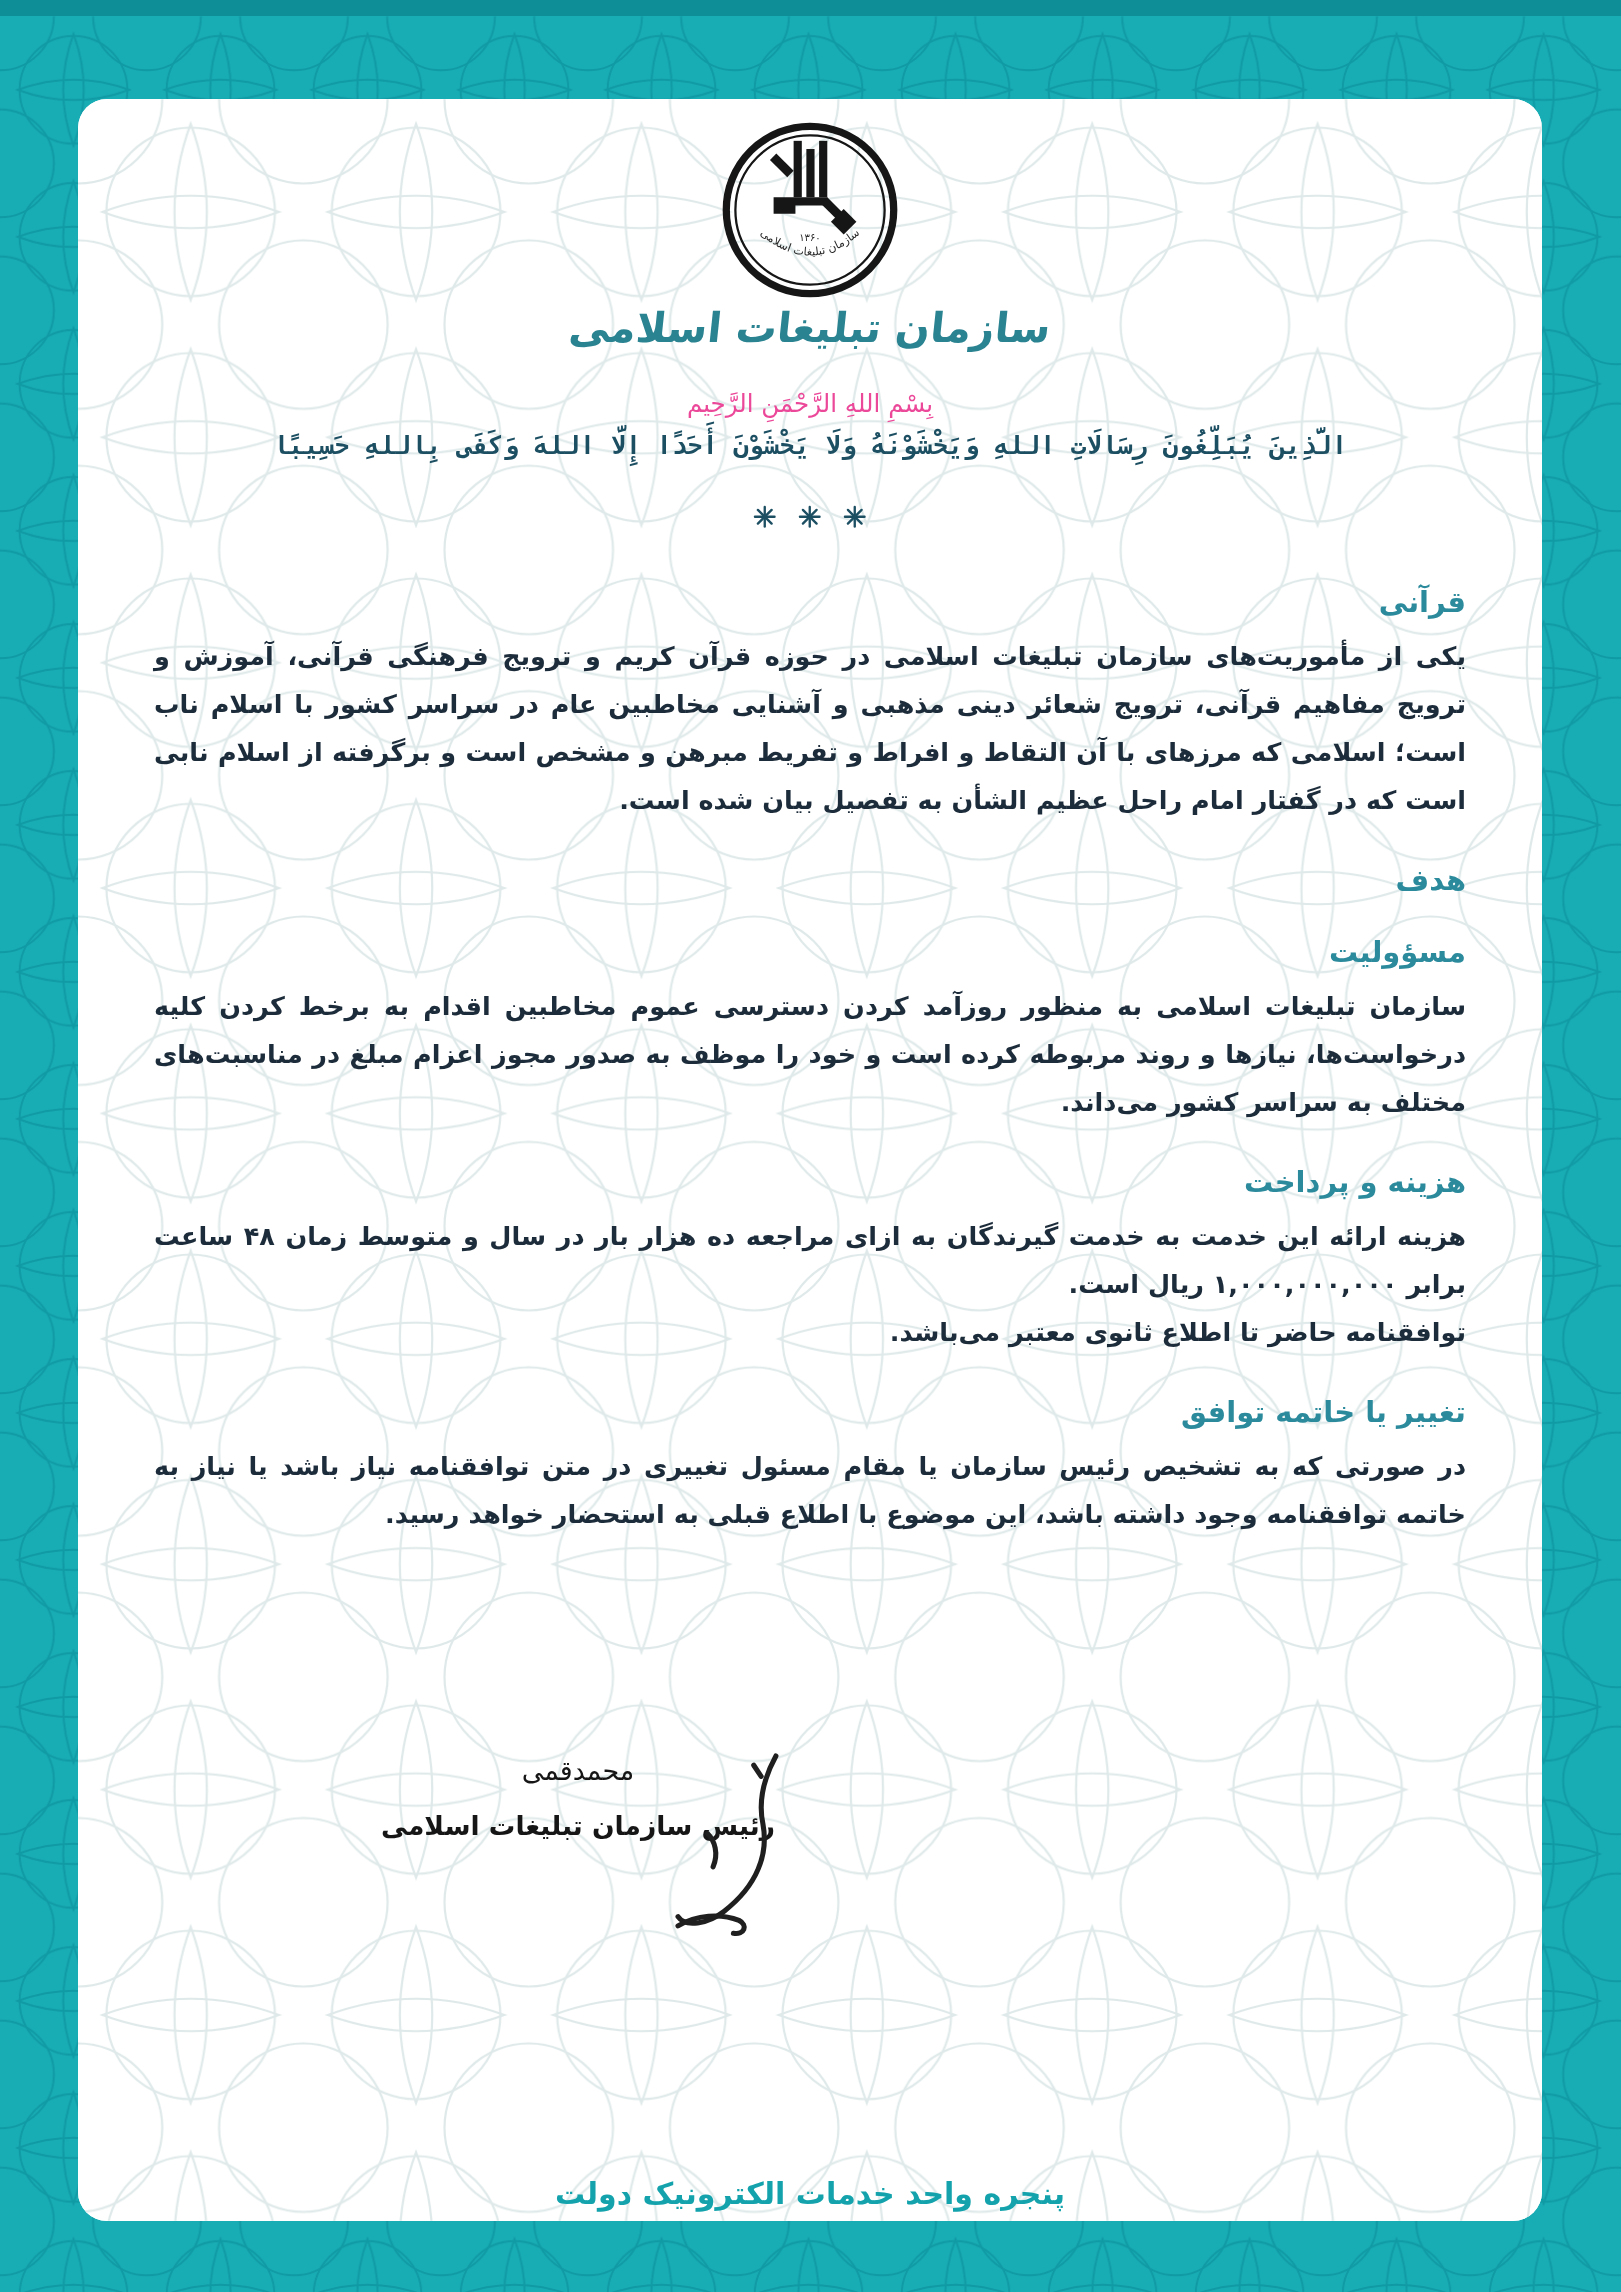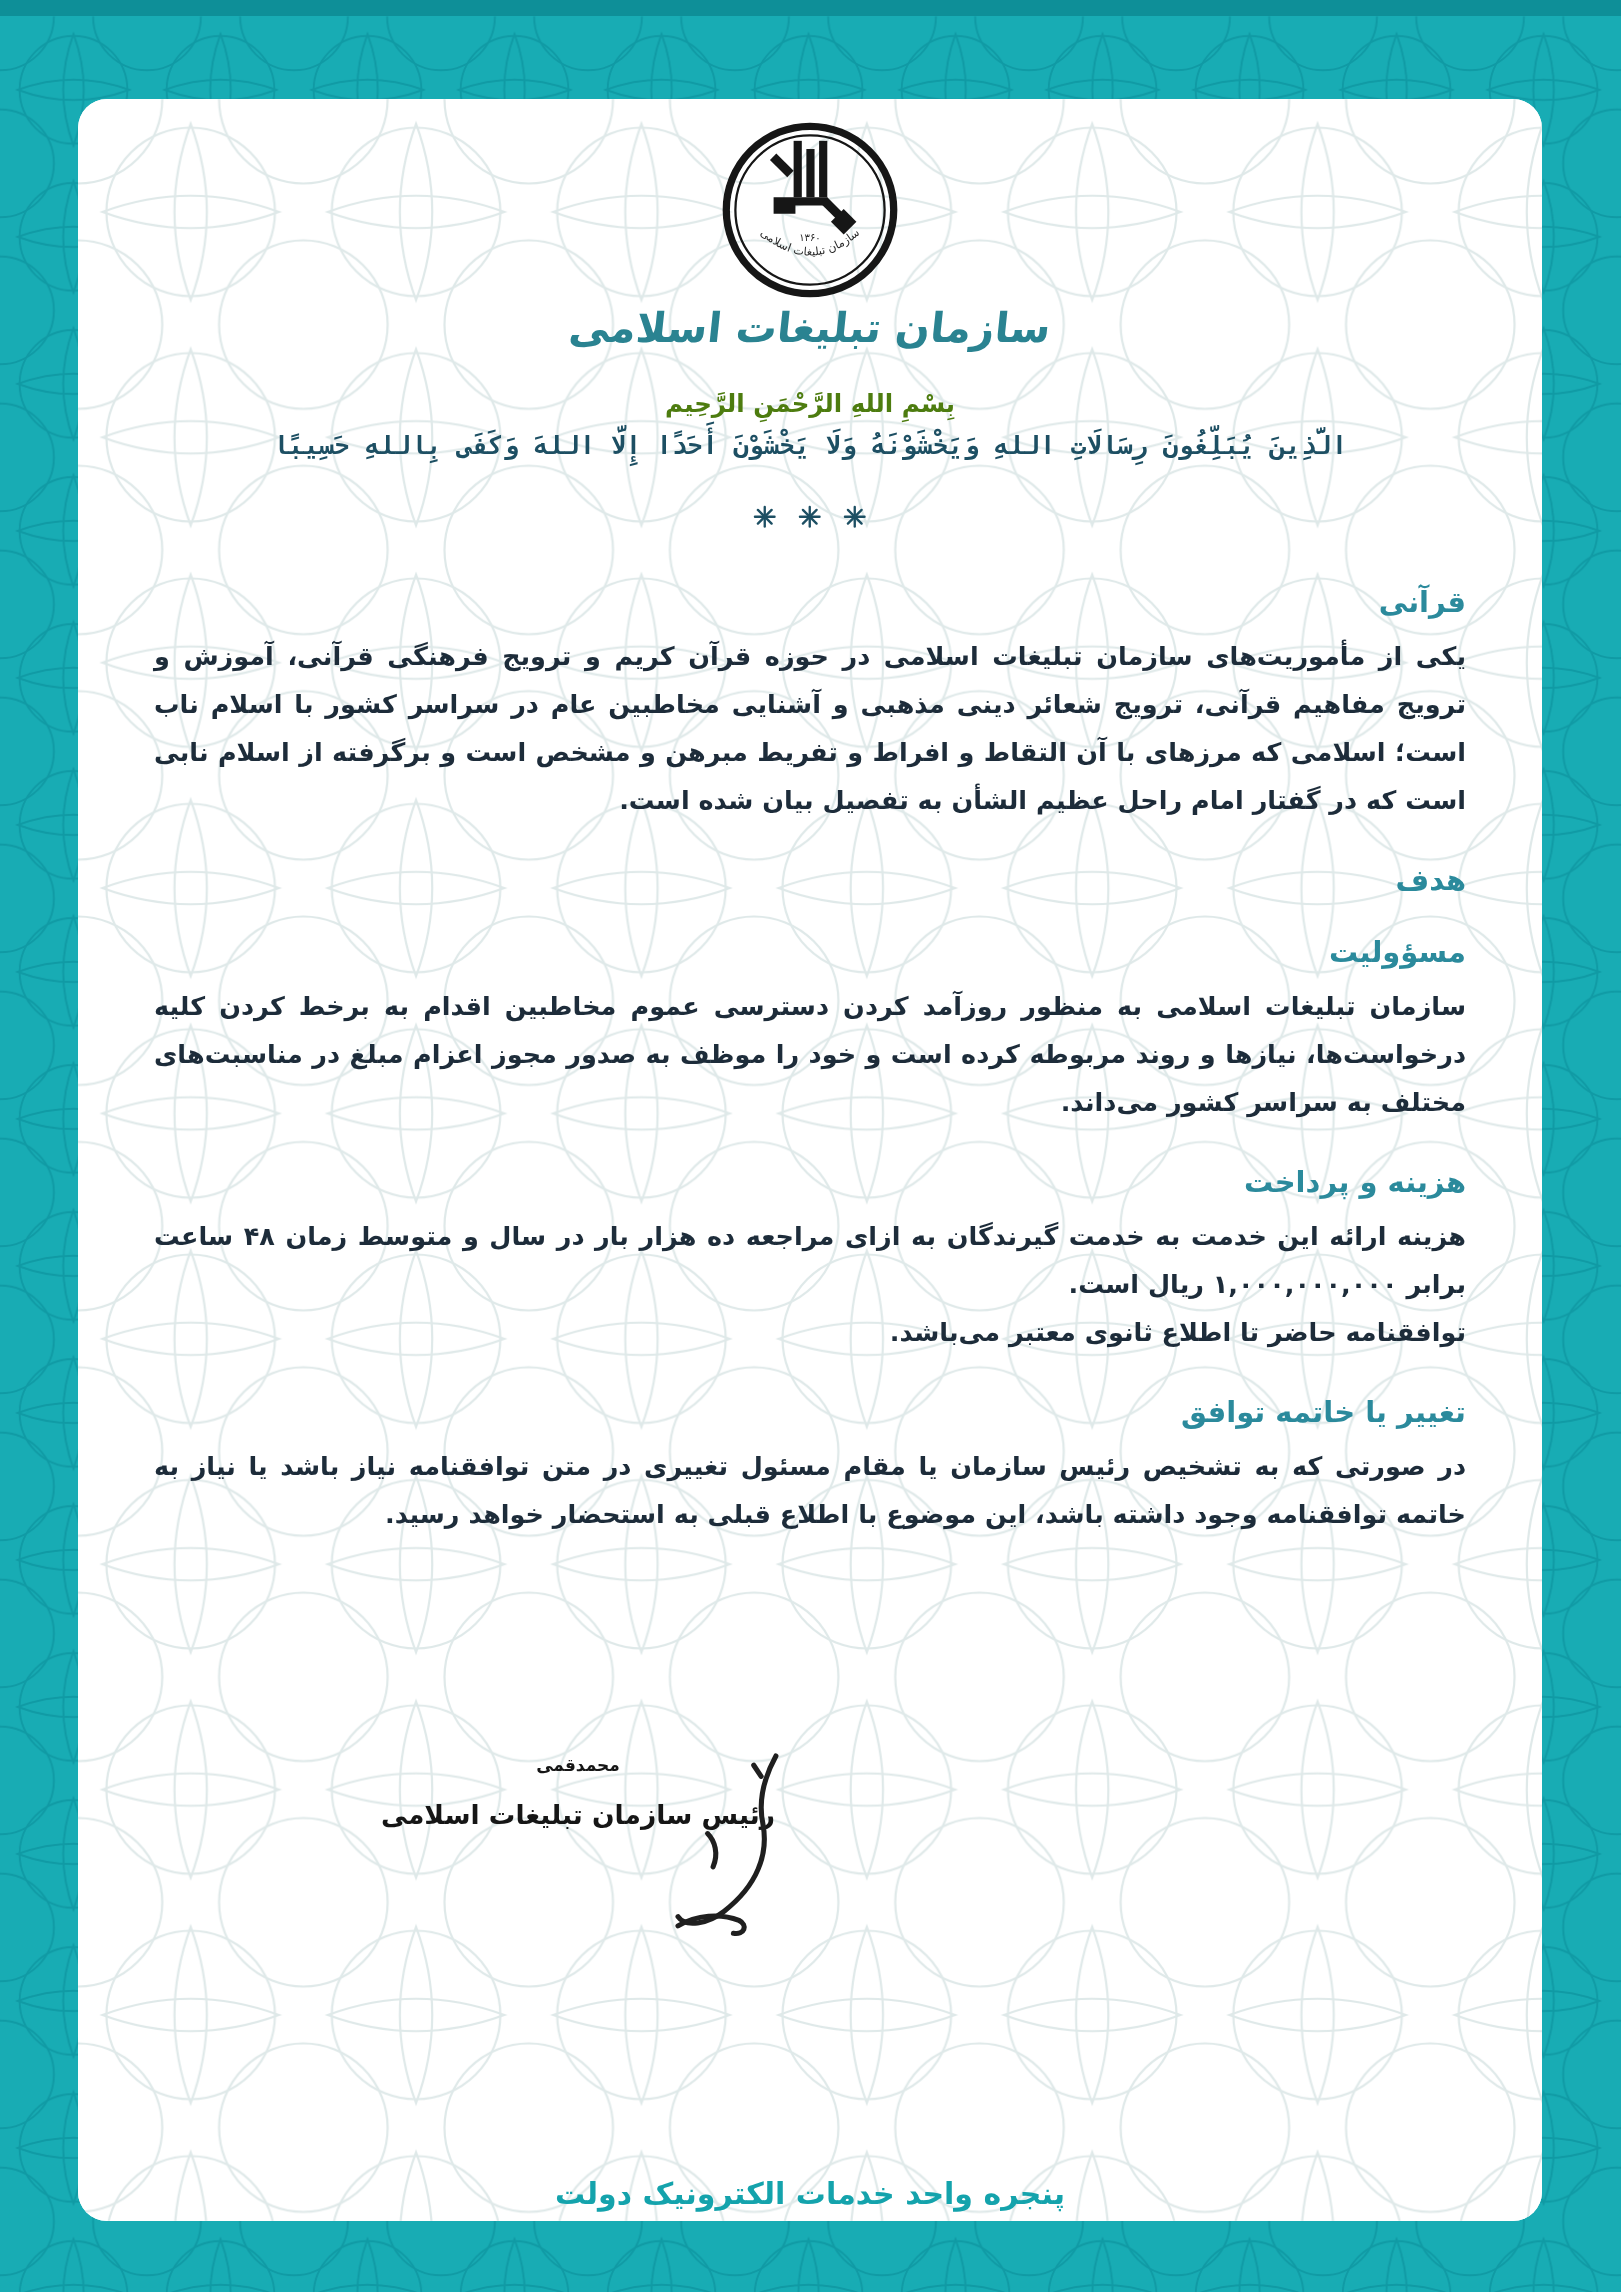--- a/index.html
+++ b/index.html
@@ -16,21 +16,21 @@
   .paperbg{position:absolute;left:0;top:0;width:100%;height:100%;display:block;}
   .content{position:relative;z-index:2;padding:17.6px 76px 0 76px;text-align:center;}
   .logo-row{display:flex;justify-content:center;margin:2px 0 0 0;}
   .calligraphy{
     margin-top:3.9px;text-align:center;direction:rtl;
     font-size:41px;font-weight:bold;color:#2a8391;
     transform:skewX(-6deg);letter-spacing:1px;
   }
   .bismillah{
     margin-top:37px;direction:rtl;
-    font-size:24.5px;font-weight:bold;color:#4d7c0f;
+    font-size:24.5px;font-weight:normal;color:#ec4899;
   }
   .verse{
     margin-top:11.8px;direction:rtl;
     font-size:25.5px;font-weight:bold;color:#1d4f63;font-family:Liberation Mono, monospace;
   }
   .separator{margin-top:43px;display:flex;justify-content:center;gap:21.6px;align-items:center;}
   .title{
     margin:53px 0 0 0;direction:rtl;text-align:center;
     font-size:39px;font-weight:bold;color:#8a1d12;
     text-shadow:1px 2px 0 rgba(80,10,5,0.22);
@@ -43,21 +43,21 @@
   }
   .sections section:first-child h2{margin-top:25.5px;}
   .sections p{
     font-size:25.5px;line-height:1.88;color:#1d2c3a;font-weight:bold;
     margin:0;text-align:justify;text-align-last:right;
   }
   .signature{
     position:absolute;left:294px;top:1656px;width:412px;z-index:2;
     text-align:center;direction:rtl;color:#161616;
   }
-  .sig-name{font-size:17px;font-weight:bold;}
+  .sig-name{font-size:27px;font-weight:normal;}
   .sig-title{font-size:26.5px;font-weight:bold;margin-top:23.5px;}
   .sig-scribble{position:absolute;right:-27.4px;top:-13.7px;}
   .footer{
     position:absolute;left:0;right:0;bottom:9.8px;z-index:2;
     text-align:center;direction:rtl;
     font-size:30px;font-weight:bold;color:#14a3ac;
   }
 </style>
 </head>
 <body>

